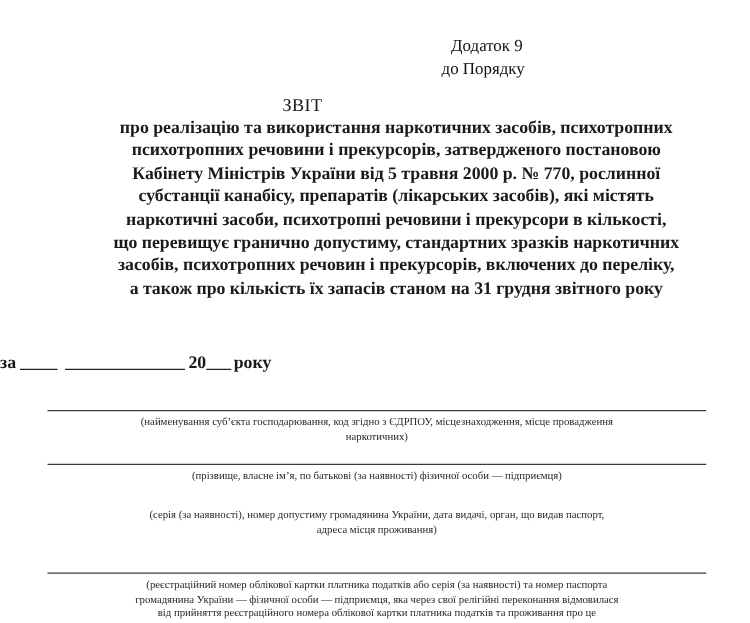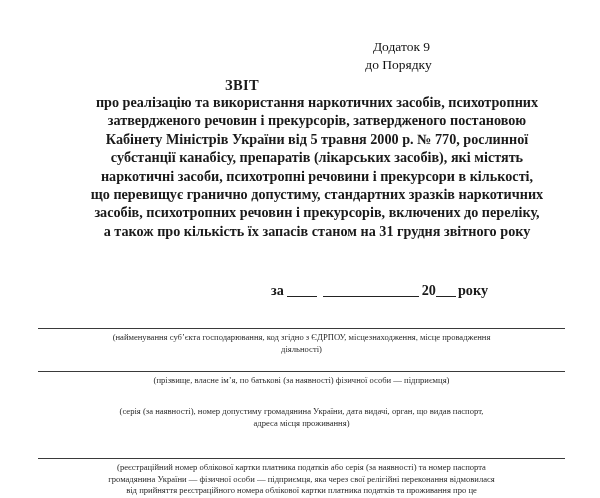--- a/index.html
+++ b/index.html
@@ -21,43 +21,42 @@
     height: 498px;
     position: relative;
     box-sizing: border-box;
     overflow: hidden;
   }
 
   
   .appendix {
     position: absolute;
     top: 28px;
-    left: 12px;
+    left: 0;
     width: 488px;
     text-align: center;
     padding-left: 285px;
     box-sizing: border-box;
-    margin-top: 10px;
   }
   .appendix-line {
     font-size: 13.5px;
     line-height: 18px;
     color: #111;
     white-space: nowrap;
   }
   .appendix-line.l1 { padding-left: 6px; }
 
   
   .doc-title {
     position: absolute;
     top: 76px;
     left: 0;
     width: 484px;
     text-align: center;
-    font-weight: bold;
+    font-weight: normal;
     font-size: 14.5px;
     line-height: 18px;
     letter-spacing: 0.3px;
   }
 
   .title-body {
     position: absolute;
     top: 93px;
     left: 47px;
     width: 540px;
@@ -70,21 +69,21 @@
     display: block;
     white-space: nowrap;
   }
 
   
   .period-row {
     position: absolute;
     top: 281px;
     left: 0;
     width: 488px;
-    text-align: right;
+    text-align: left;
     font-size: 14.2px;
     font-weight: bold;
     line-height: 18px;
   }
   .period-row .blank-short {
     display: inline-block;
     width: 30px;
     border-bottom: 1px solid #222;
     margin: 0 3px;
     vertical-align: -2px;
@@ -142,38 +141,38 @@
 
   <div class="appendix">
     <div class="appendix-line l1">Додаток 9</div>
     <div class="appendix-line">до Порядку</div>
   </div>
 
   <div class="doc-title">ЗВІТ</div>
 
   <div class="title-body">
     <span class="tline">про реалізацію та використання наркотичних засобів, психотропних</span>
-    <span class="tline">затвердженого речовин і прекурсорів, затвердженого постановою</span>
+    <span class="tline">психотропних речовини і прекурсорів, затвердженого постановою</span>
     <span class="tline">Кабінету Міністрів України від 5 травня 2000 р. № 770, рослинної</span>
     <span class="tline">субстанції канабісу, препаратів (лікарських засобів), які містять</span>
     <span class="tline">наркотичні засоби, психотропні речовини і прекурсори в кількості,</span>
     <span class="tline">що перевищує гранично допустиму, стандартних зразків наркотичних</span>
     <span class="tline">засобів, психотропних речовин і прекурсорів, включених до переліку,</span>
     <span class="tline">а також про кількість їх запасів станом на 31 грудня звітного року</span>
   </div>
 
   <div class="period-row">
     <span>за</span><span class="blank-short"></span><span class="blank-long"></span><span>20</span><span class="blank-tiny"></span><span>року</span>
   </div>
 
   <div class="field field-1">
     <div class="rule"></div>
     <div class="caption">
       <span class="cline">(найменування субʼєкта господарювання, код згідно з ЄДРПОУ, місцезнаходження, місце провадження</span>
-      <span class="cline">діяльності)</span>
+      <span class="cline">наркотичних)</span>
     </div>
   </div>
 
   <div class="field field-2">
     <div class="rule"></div>
     <div class="caption">
       <span class="cline">(прізвище, власне ім’я, по батькові (за наявності) фізичної особи — підприємця)</span>
     </div>
   </div>
 

